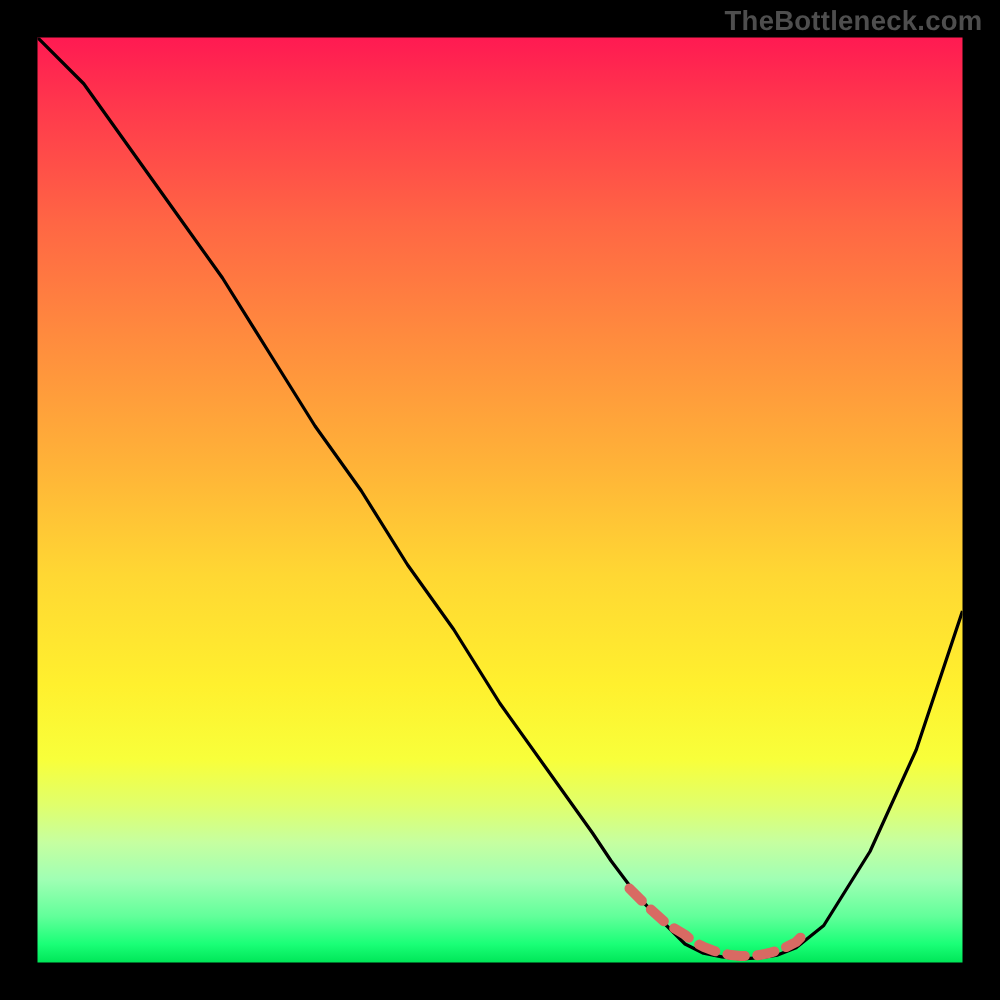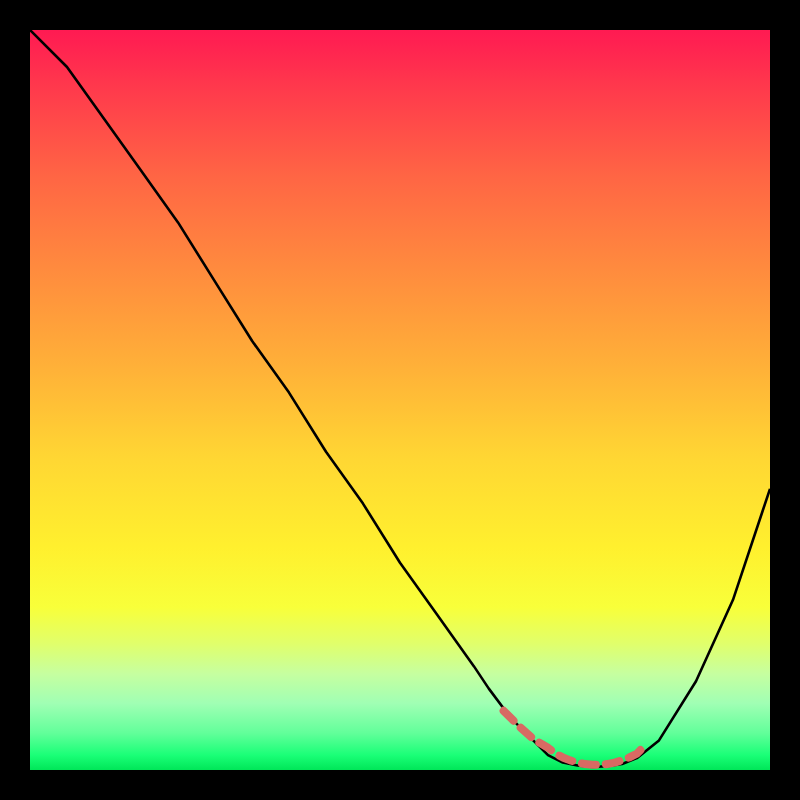--- a/index.html
+++ b/index.html
@@ -64,20 +64,21 @@
     left: 0;
     top: 0;
     width: 740px;
     height: 740px;
   }
 </style>
 </head>
 <body>
 
 <div class="frame">
+  <div class="watermark">TheBottleneck.com</div>
 
   <div class="plot-outer">
     <div class="plot-bg"></div>
     <svg class="plot-svg" viewBox="0 0 740 740" preserveAspectRatio="none">
       <path id="curve-path" fill="none" stroke="#000" stroke-width="2.6" stroke-linejoin="round" d="M0.00 0.00 L37.00 37.00 L74.00 88.80 L111.00 140.60 L148.00 192.40 L185.00 251.60 L222.00 310.80 L259.00 362.60 L296.00 421.80 L333.00 473.60 L370.00 532.80 L407.00 584.60 L444.00 636.40 L458.80 658.60 L481.00 688.20 L503.20 710.40 L518.00 725.20 L532.80 732.60 L547.60 735.56 L562.40 737.04 L577.20 736.30 L592.00 734.08 L606.80 728.16 L629.00 710.40 L666.00 651.20 L703.00 569.80 L740.00 458.80"></path>
       <path id="highlight-path" fill="none" stroke="#d86a63" stroke-width="8" stroke-linecap="round" stroke-linejoin="round" stroke-dasharray="14 10" d="M473.60 680.80 L488.40 695.60 L503.20 708.92 L518.00 717.80 L525.40 723.72 L532.80 727.42 L540.20 730.38 L547.60 732.60 L555.00 734.08 L562.40 734.82 L569.80 734.82 L577.20 734.08 L584.60 732.60 L592.00 730.38 L599.40 727.42 L606.80 723.72 L614.20 716.32"></path>
     </svg>
   </div>
 </div>
 

